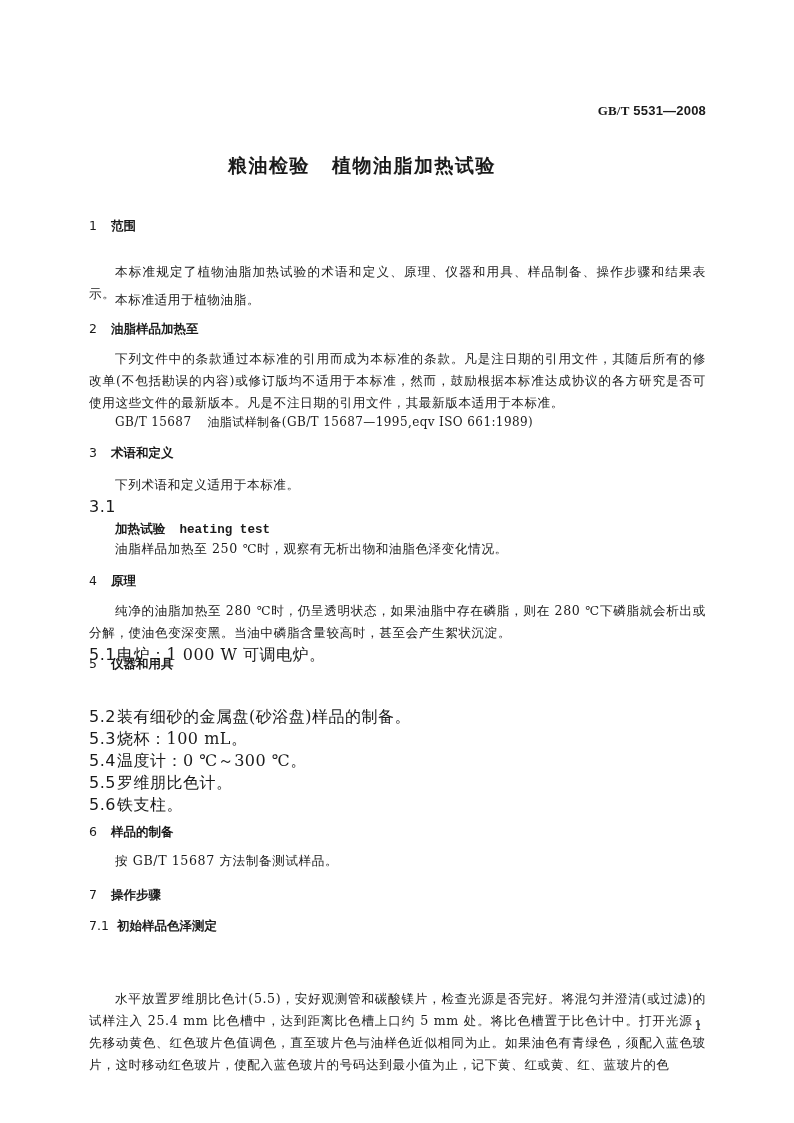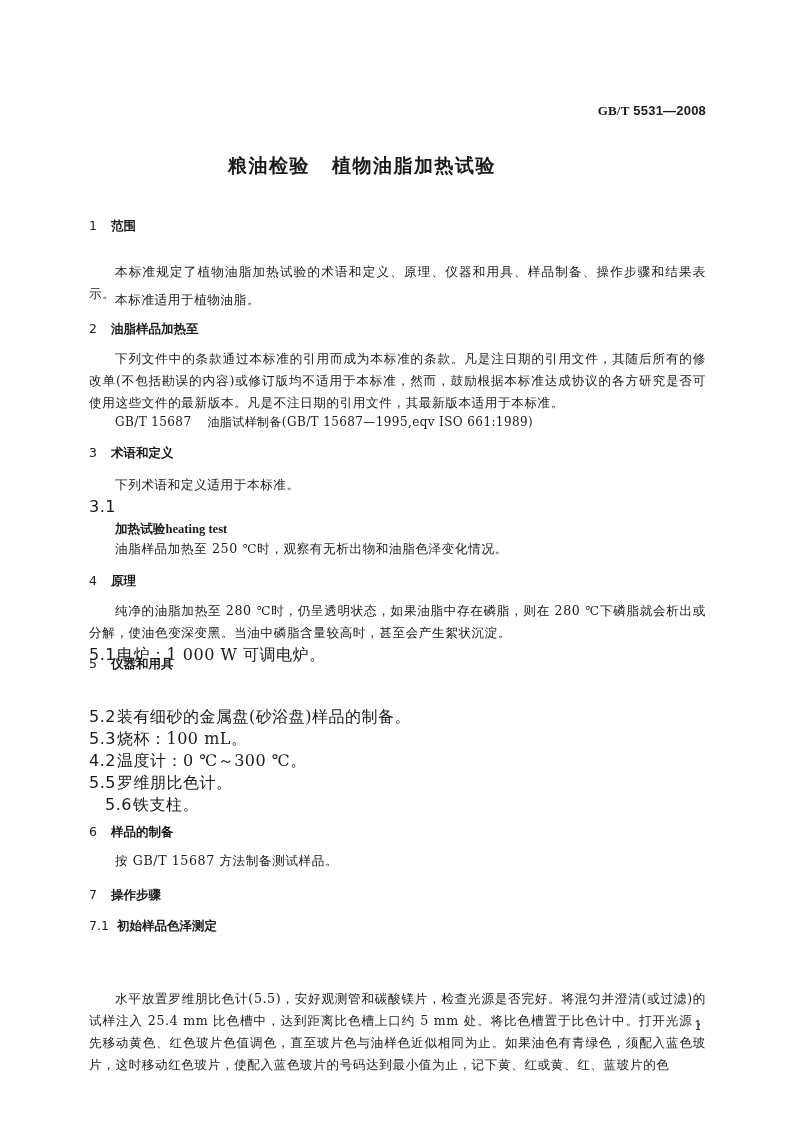--- a/index.html
+++ b/index.html
@@ -16,21 +16,21 @@
   .h { left:89px; font-family:"DejaVu Sans","Liberation Sans",sans-serif; font-weight:bold;
        font-size:12.5px; }
   .h .num { display:inline-block; width:22px; font-weight:normal; }
   .h.sub .num { width:28px; }
   .p { left:89px; width:617px; font-size:12.6px; line-height:22px; text-align:justify;
        letter-spacing:0.6px; }
   .p.indent { text-indent:26px; }
   .item { left:89px; font-size:16px; line-height:22px; letter-spacing:0.5px; }
   .item .num { display:inline-block; width:28px; font-family:"DejaVu Sans","Liberation Sans",sans-serif; }
   .term { left:115px; font-size:12.6px; font-weight:bold; font-family:"DejaVu Sans","Liberation Sans",sans-serif; }
-  .term .en { font-family:Liberation Serif, serif; }
+  .term .en { font-family:Liberation Mono, monospace; margin-left:14px; }
   .ref { left:115px; font-size:12px; letter-spacing:0.4px; }
   .ref .code { margin-right:16px; }
   .pageno { top:1019px; right:92px; font-size:12px; }
 </style>
 </head>
 <body>
 
 <div class="abs std-no">
   <span class="gb">GB/T</span>
   <span>5531—2008</span>
@@ -77,26 +77,26 @@
 <div class="abs item" style="top:644px;">
   <span class="num">5.1</span><span>电炉：1 000 W 可调电炉。</span>
 </div>
 <div class="abs item" style="top:706px;">
   <span class="num">5.2</span><span>装有细砂的金属盘(砂浴盘)样品的制备。</span>
 </div>
 <div class="abs item" style="top:728px;">
   <span class="num">5.3</span><span>烧杯：100 mL。</span>
 </div>
 <div class="abs item" style="top:750px;">
-  <span class="num">4.2</span><span>温度计：0 ℃～300 ℃。</span>
+  <span class="num">5.4</span><span>温度计：0 ℃～300 ℃。</span>
 </div>
 <div class="abs item" style="top:772px;">
   <span class="num">5.5</span><span>罗维朋比色计。</span>
 </div>
-<div class="abs item" style="top:794px;margin-left:16px;">
+<div class="abs item" style="top:794px;">
   <span class="num">5.6</span><span>铁支柱。</span>
 </div>
 
 <div class="abs h" style="top:824px;">
   <span class="num">6</span><span>样品的制备</span>
 </div>
 <div class="abs p indent" style="top:850px;">按 GB/T 15687 方法制备测试样品。</div>
 
 <div class="abs h" style="top:887px;">
   <span class="num">7</span><span>操作步骤</span>

